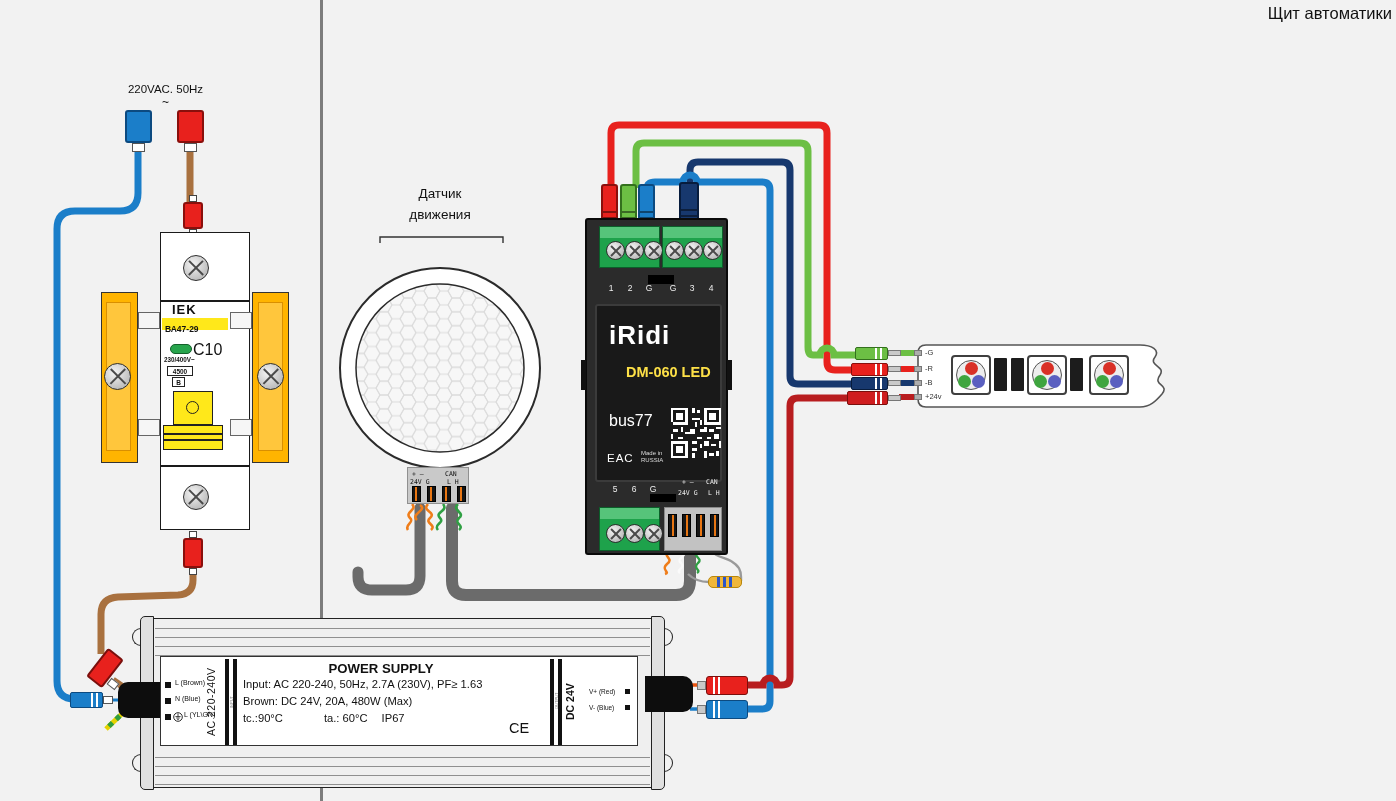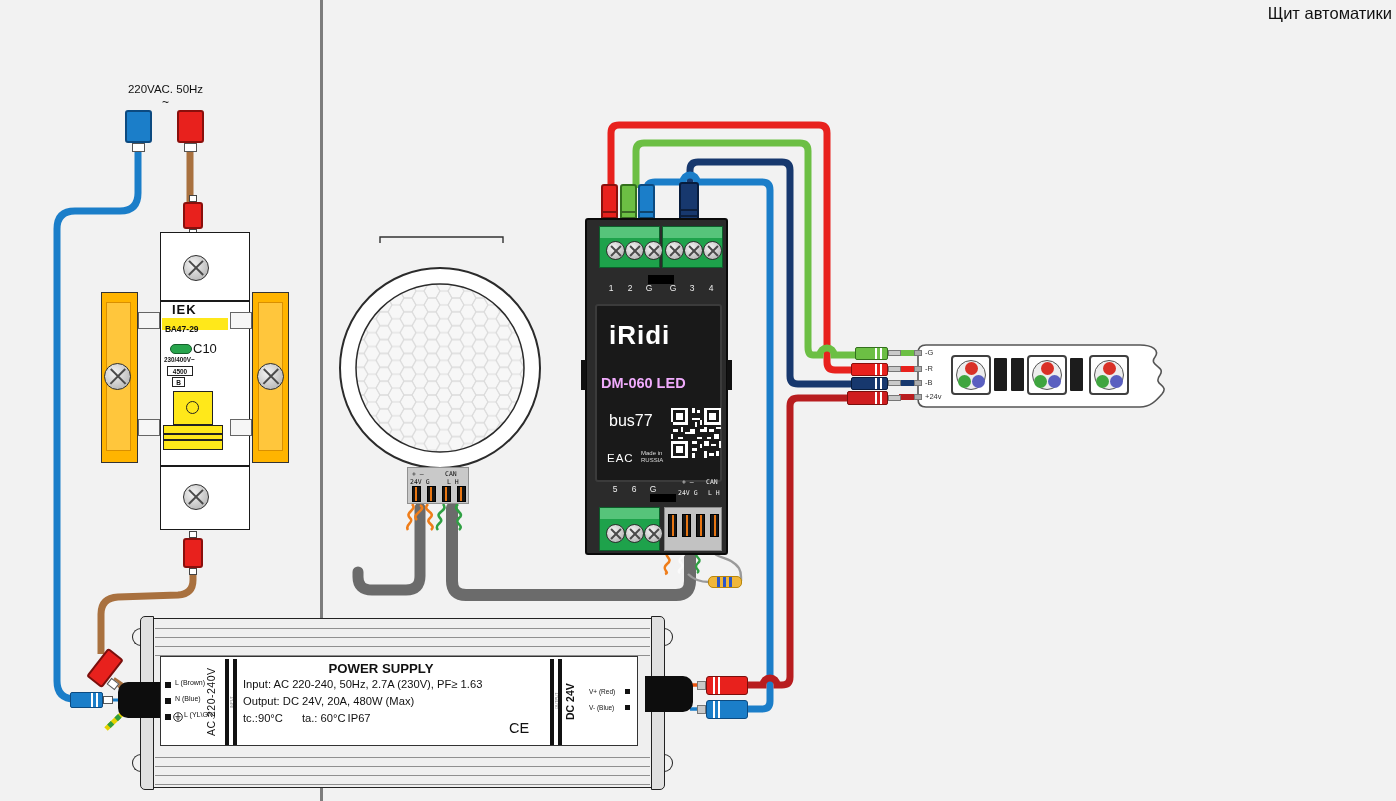--- a/index.html
+++ b/index.html
@@ -118,21 +118,21 @@
   <div class="abs" style="left:160px;top:232px;width:90px;height:298px;background:#fff;border:1.6px solid #1a1a1a;box-sizing:border-box;">
     <div class="abs" style="left:0;top:67px;width:100%;height:1.6px;background:#1a1a1a;"></div>
     <div class="abs" style="left:0;top:232px;width:100%;height:1.6px;background:#1a1a1a;"></div>
     <div class="screw" style="left:22px;top:22px;width:26px;height:26px;"></div>
     <div class="screw" style="left:22px;top:251px;width:26px;height:26px;"></div>
     <div class="abs" style="left:11px;top:69px;font-size:13px;font-weight:bold;letter-spacing:1px;">IEK</div>
     <div class="abs" style="left:1px;top:85px;width:66px;height:12px;background:#ffe81a;">
       <span style="font-size:8.5px;font-weight:bold;padding-left:3px;display:inline-block;line-height:12px;">ВА47-29</span>
     </div>
     <div class="abs" style="left:9px;top:111px;width:22px;height:10px;border-radius:5px;background:#27a44c;border:1px solid #14602b;box-sizing:border-box;"></div>
-    <div class="abs" style="left:32px;top:108px;font-size:13px;">C10</div>
+    <div class="abs" style="left:32px;top:108px;font-size:16px;">C10</div>
     <div class="abs" style="left:3px;top:123px;font-size:6.3px;font-weight:bold;">230/400V~</div>
     <div class="abs" style="left:6px;top:133px;width:26px;height:10px;border:1px solid #222;font-size:6.5px;font-weight:bold;text-align:center;line-height:10px;box-sizing:border-box;">4500</div>
     <div class="abs" style="left:11px;top:144px;width:13px;height:10px;border:1px solid #222;font-size:6.5px;font-weight:bold;text-align:center;line-height:10px;box-sizing:border-box;">B</div>
     <div class="abs" style="left:12px;top:158px;width:40px;height:34px;background:#ffe81a;border:1.6px solid #222;box-sizing:border-box;">
       <div class="abs" style="left:12px;top:9px;width:13px;height:13px;border-radius:50%;border:1.6px solid #222;box-sizing:border-box;"></div>
     </div>
     <div class="abs" style="left:2px;top:192px;width:60px;height:25px;background:#ffe81a;border:1.6px solid #222;box-sizing:border-box;">
       <div class="abs" style="left:0;top:7px;width:100%;height:1.6px;background:#222;"></div>
       <div class="abs" style="left:0;top:13px;width:100%;height:1.6px;background:#222;"></div>
     </div>
@@ -148,20 +148,24 @@
   </div>
   <div class="abs" style="left:252px;top:292px;width:37px;height:171px;background:#ffb400;border:1.6px solid #333;box-sizing:border-box;">
     <div class="abs" style="left:5px;top:9px;width:25px;height:149px;background:#ffc63c;border:1.5px solid #d98f00;box-sizing:border-box;"></div>
     <div class="screw" style="left:4px;top:70px;width:27px;height:27px;"></div>
   </div>
 
   <div class="abs plug" style="left:183px;top:538px;width:20px;height:30px;background:#e8211d;border:2px solid #8a0f0c;"></div>
   <div class="nub" style="left:189px;top:531px;width:8px;height:7px;"></div>
   <div class="nub" style="left:189px;top:568px;width:8px;height:7px;"></div>
 
+  <div class="abs" style="left:373px;top:183px;width:134px;text-align:center;font-size:13.5px;line-height:21px;">
+    <span style="display:block;">Датчик</span>
+    <span style="display:block;">движения</span>
+  </div>
   <div class="abs" style="left:407px;top:467px;width:62px;height:37px;background:#c9c9c9;border:1px solid #909090;box-sizing:border-box;">
     <span class="abs mono" style="left:4px;top:2px;font-size:6.5px;">+ –</span>
     <span class="abs mono" style="left:37px;top:2px;font-size:6.5px;">CAN</span>
     <span class="abs mono" style="left:2px;top:10px;font-size:6.5px;">24V G</span>
     <span class="abs mono" style="left:39px;top:10px;font-size:6.5px;">L H</span>
     <div class="sslot" style="left:4px;top:18px;"></div>
     <div class="sslot" style="left:19px;top:18px;"></div>
     <div class="sslot" style="left:34px;top:18px;"></div>
     <div class="sslot" style="left:49px;top:18px;"></div>
   </div>
@@ -195,21 +199,21 @@
 
     <span class="abs" style="left:17px;top:63px;width:14px;text-align:center;font-size:8.5px;color:#eee;">1</span>
     <span class="abs" style="left:36px;top:63px;width:14px;text-align:center;font-size:8.5px;color:#eee;">2</span>
     <span class="abs" style="left:55px;top:63px;width:14px;text-align:center;font-size:8.5px;color:#eee;">G</span>
     <span class="abs" style="left:79px;top:63px;width:14px;text-align:center;font-size:8.5px;color:#eee;">G</span>
     <span class="abs" style="left:98px;top:63px;width:14px;text-align:center;font-size:8.5px;color:#eee;">3</span>
     <span class="abs" style="left:117px;top:63px;width:14px;text-align:center;font-size:8.5px;color:#eee;">4</span>
 
     <div class="abs" style="left:8px;top:84px;width:127px;height:178px;background:#191919;border:2px solid #3b3b3b;border-radius:3px;box-sizing:border-box;">
       <div class="abs" style="left:12px;top:14px;font-size:26px;font-weight:bold;color:#fff;letter-spacing:1px;">iRidi</div>
-      <div class="abs" style="left:4px;top:58px;font-size:14.5px;font-weight:bold;color:#f0abfc;margin-top:11px;">DM-060 LED</div>
+      <div class="abs" style="left:29px;top:58px;font-size:14.5px;font-weight:bold;color:#fde047;">DM-060 LED</div>
       <div class="abs" style="left:12px;top:106px;font-size:16px;color:#fff;">
         <span class="u">bus</span><span>77</span>
       </div>
       <svg class="abs" style="left:74px;top:102px;" width="50" height="50" viewBox="0 0 21 21" shape-rendering="crispEdges">
         <g fill="#fff">
           <path d="M0 0h7v1H0zM0 1h1v5H0zM6 1h1v5H6zM1 6h6v1H1zM2 2h3v3H2z"></path>
           <path d="M14 0h7v1h-7zM14 1h1v5h-1zM20 1h1v5h-1zM14 6h7v1h-7zM16 2h3v3h-3z"></path>
           <path d="M0 14h7v1H0zM0 15h1v5H0zM6 15h1v5H6zM0 20h7v1H0zM2 16h3v3H2z"></path>
           <path d="M9 0h1v2H9zM11 1h1v1h-1zM9 4h3v1H9zM10 6h1v2h-1zM12 5h1v2h-1zM1 9h2v1H1zM4 8h1v2H4zM6 10h2v1H6zM3 12h2v1H3zM0 11h1v2H0zM8 9h2v2H8zM12 9h2v1h-2zM11 12h2v1h-2zM14 8h1v2h-1zM16 9h2v1h-2zM19 8h2v1h-2zM18 11h2v2h-2zM15 12h2v1h-2zM9 14h2v1H9zM12 15h1v2h-1zM9 17h2v1H9zM14 14h2v2h-2zM17 15h2v1h-2zM20 14h1v3h-1zM14 18h1v3h-1zM16 19h2v1h-2zM19 18h1v2h-1zM9 19h1v2H9z"></path>
         </g>
@@ -314,23 +318,23 @@
         <circle cx="5" cy="5" r="4.3" fill="none" stroke="#111" stroke-width="0.9"></circle>
         <path d="M5 1.5 V4.6 M2.4 4.6 H7.6 M3.3 6 H6.7 M4.2 7.4 H5.8" stroke="#111" stroke-width="0.8" fill="none"></path>
       </svg>
       <span class="abs" style="left:23px;top:54px;font-size:7px;">L (YL\GN)</span>
       <div class="abs vtext" style="left:44px;top:4px;width:18px;height:82px;font-size:10.5px;letter-spacing:0.5px;">AC 220-240V</div>
       <div class="busline" style="left:64px;top:2px;width:4px;height:86px;"></div>
       <div class="busline" style="left:72px;top:2px;width:4px;height:86px;"></div>
       <div class="abs vtext" style="left:67.5px;top:26px;width:5px;height:38px;font-size:4px;color:#888;">INPUT</div>
       <div class="abs" style="left:100px;top:4px;width:240px;text-align:center;font-size:13.2px;font-weight:bold;">POWER SUPPLY</div>
       <div class="abs" style="left:82px;top:21px;font-size:11.2px;">Input: AC 220-240, 50Hz, 2.7A (230V), PF≥ 1.63</div>
-      <div class="abs" style="left:82px;top:38px;font-size:11.2px;">Output: DC 24V, 20A, 480W (Max)</div>
+      <div class="abs" style="left:82px;top:38px;font-size:11.2px;">Brown: DC 24V, 20A, 480W (Max)</div>
       <div class="abs" style="left:82px;top:55px;font-size:11.2px;">
-        <span>tc.:90°C</span><span style="margin-left:12px;padding-left:7px;">ta.: 60°C</span><span style="margin-left:2px;">IP67</span>
+        <span>tc.:90°C</span><span style="margin-left:34px;padding-left:7px;">ta.: 60°C</span><span style="margin-left:14px;">IP67</span>
       </div>
       <div class="abs" style="left:348px;top:63px;font-size:14.5px;">CE</div>
       <div class="busline" style="left:389px;top:2px;width:4px;height:86px;"></div>
       <div class="busline" style="left:397px;top:2px;width:4px;height:86px;"></div>
       <div class="abs vtext" style="left:392.5px;top:24px;width:5px;height:40px;font-size:4px;color:#888;">OUTPUT</div>
       <div class="abs vtext" style="left:403px;top:8px;width:16px;height:74px;font-size:10.5px;font-weight:bold;">DC 24V</div>
       <span class="abs" style="left:428px;top:31px;font-size:6.5px;">V+ (Red)</span>
       <span class="abs" style="left:428px;top:47px;font-size:6.5px;">V- (Blue)</span>
       <div class="sq" style="left:464px;top:32px;width:5px;height:5px;"></div>
       <div class="sq" style="left:464px;top:48px;width:5px;height:5px;"></div>

